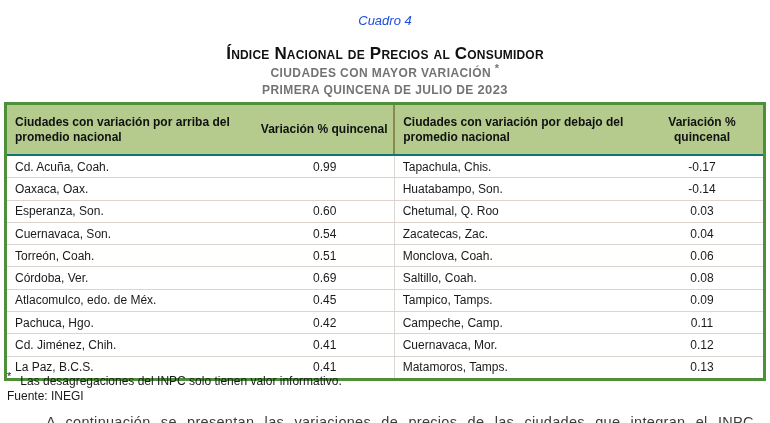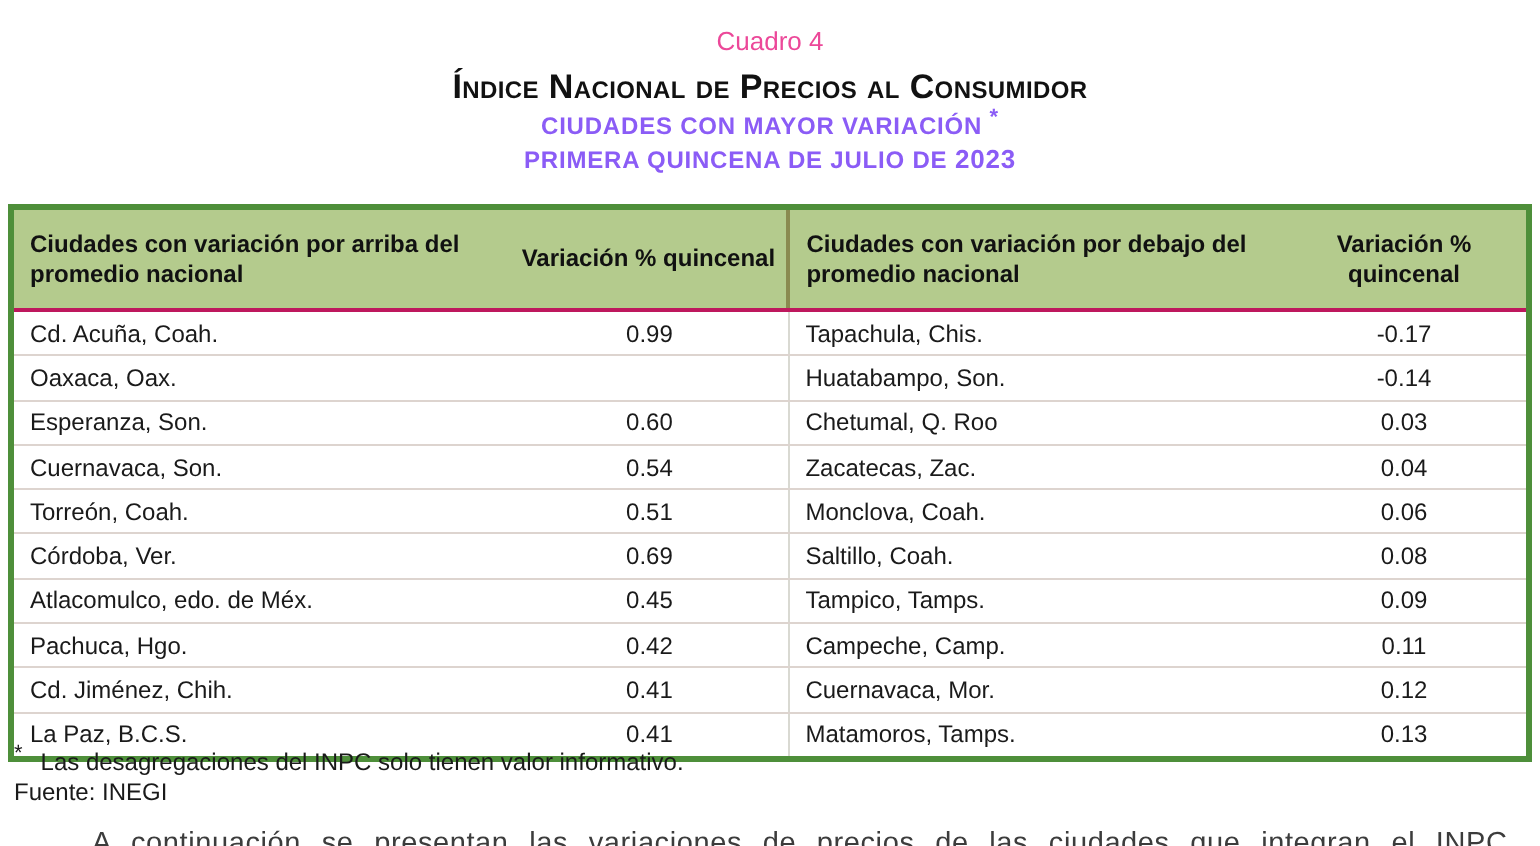--- a/index.html
+++ b/index.html
@@ -13,36 +13,37 @@
     color: #1a1a1a;
     position: relative;
   }
   .title-block {
     text-align: center;
     padding-top: 13px;
     line-height: 1.25;
   }
   .cuadro-label {
     font-size: 13px;
-    color: #ec4899;
-    margin-bottom: 4px;
+    color: #1d4ed8;
+    margin-bottom: 14px;
+    font-style: italic;
   }
   .main-title {
     font-size: 17px;
     font-weight: bold;
     font-variant: small-caps;
     letter-spacing: 0.2px;
     color: #111;
   }
   .sub-title {
     font-size: 12px;
     font-weight: bold;
     letter-spacing: 0.4px;
     text-transform: uppercase;
-    color: #8b5cf6;
+    color: #737373;
     margin-top: 1px;
   }
   .sub-title .note-star {
     font-size: 11px;
     vertical-align: super;
     line-height: 0;
   }
   .sub-title .year {
     font-size: 13px;
   }
@@ -52,21 +53,21 @@
     left: 4px;
     top: 102px;
     width: 762px;
     box-sizing: border-box;
     border: 3px solid #4e8f3a;
     background: #ffffff;
   }
   .t-header {
     display: flex;
     background: #b4cb8d;
-    border-bottom: 2px solid #be185d;
+    border-bottom: 2px solid #0f766e;
     height: 49px;
     font-weight: bold;
     font-size: 12px;
     line-height: 1.25;
     color: #111;
   }
   .t-body { display: block; }
   .t-row {
     display: flex;
     height: 21.3px;

